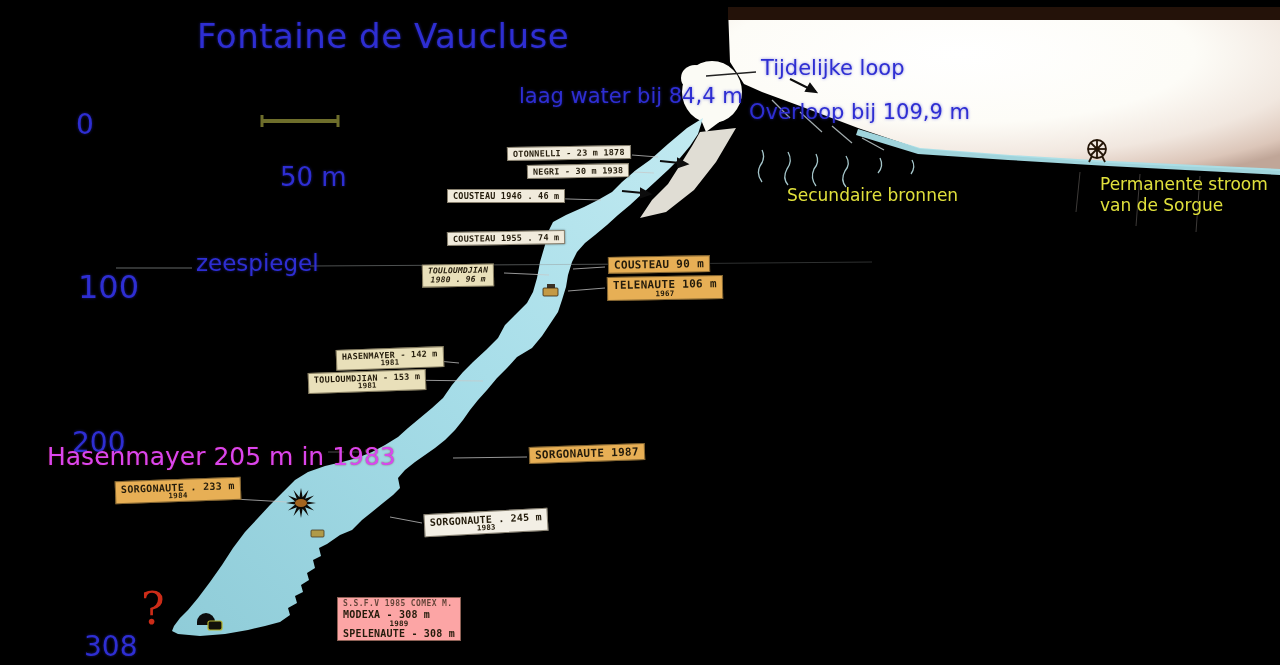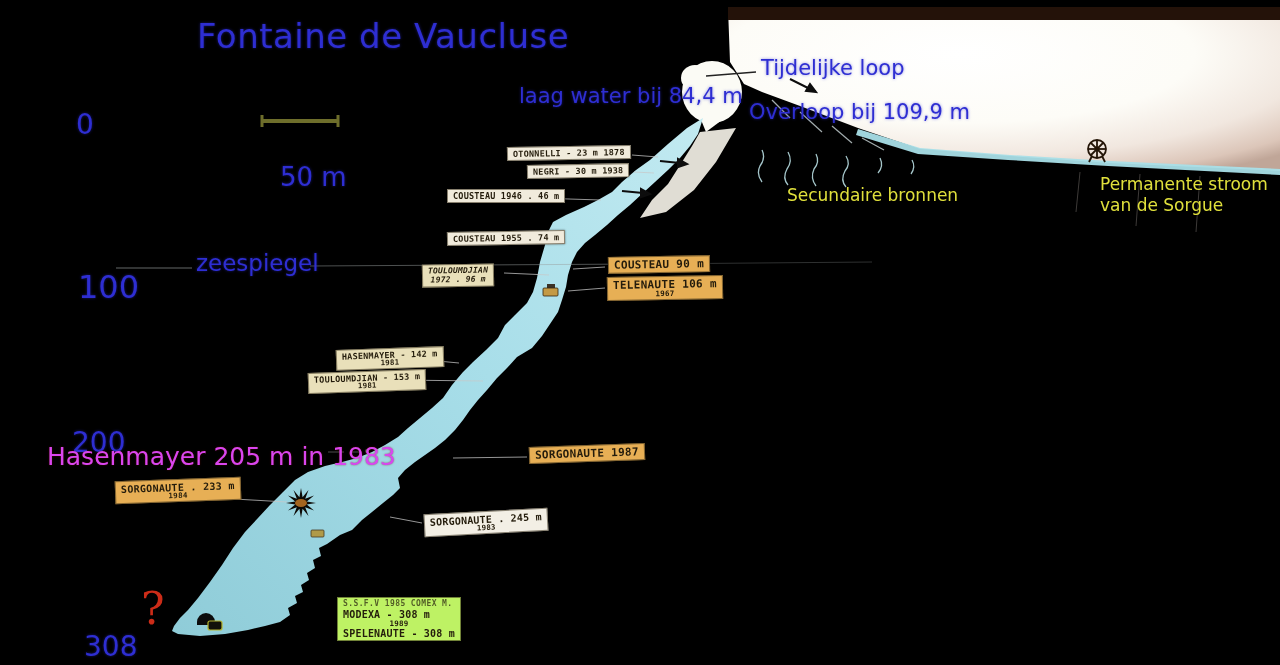--- a/index.html
+++ b/index.html
@@ -41,21 +41,21 @@
   #tag-c1946{left:447px;top:189px;}
   #tag-c1955{left:447px;top:231px;transform:rotate(-1deg);}
   #tag-t1980{left:422px;top:264px;transform:rotate(-1deg);font-size:8px;font-style:italic;}
   #tag-c90{left:608px;top:256px;transform:rotate(-1deg);}
   #tag-telenaute{left:607px;top:276px;transform:rotate(-1deg);}
   #tag-h142{left:336px;top:348px;transform:rotate(-2deg);}
   #tag-t153{left:308px;top:371px;transform:rotate(-2deg);}
   #tag-s1987{left:529px;top:445px;transform:rotate(-2deg);}
   #tag-s233{left:115px;top:479px;transform:rotate(-2deg);font-size:10px;}
   #tag-s245{left:424px;top:511px;transform:rotate(-3deg);font-size:10px;background:#f3efe5;}
-  #tag-bottom{left:337px;top:597px;font-size:10px;background:#bef264;text-align:left;}
+  #tag-bottom{left:337px;top:597px;font-size:10px;background:#fca5a5;text-align:left;}
   #tag-bottom .faint{font-size:8px;opacity:.7;letter-spacing:.4px;}
   #tag-bottom .tiny{font-size:7.5px;text-align:center;}
 </style>
 </head>
 <body>
 
 <div class="stage">
 
   <svg width="1280" height="665" viewBox="0 0 1280 665">
     <defs>
@@ -211,21 +211,21 @@
     <span class="ln">NEGRI - 30 m 1938</span>
   </div>
   <div class="tag tag-white" id="tag-c1946">
     <span class="ln">COUSTEAU 1946 . 46 m</span>
   </div>
   <div class="tag tag-white" id="tag-c1955">
     <span class="ln">COUSTEAU 1955 . 74 m</span>
   </div>
   <div class="tag tag-cream" id="tag-t1980">
     <span class="ln">TOULOUMDJIAN</span>
-    <span class="ln">1972 . 96 m</span>
+    <span class="ln">1980 . 96 m</span>
   </div>
   <div class="tag tag-orange" id="tag-c90">
     <span class="ln">COUSTEAU 90 m</span>
   </div>
   <div class="tag tag-orange" id="tag-telenaute">
     <span class="ln">TELENAUTE 106 m</span>
     <span class="yr">1967</span>
   </div>
   <div class="tag tag-cream" id="tag-h142">
     <span class="ln">HASENMAYER - 142 m</span>

